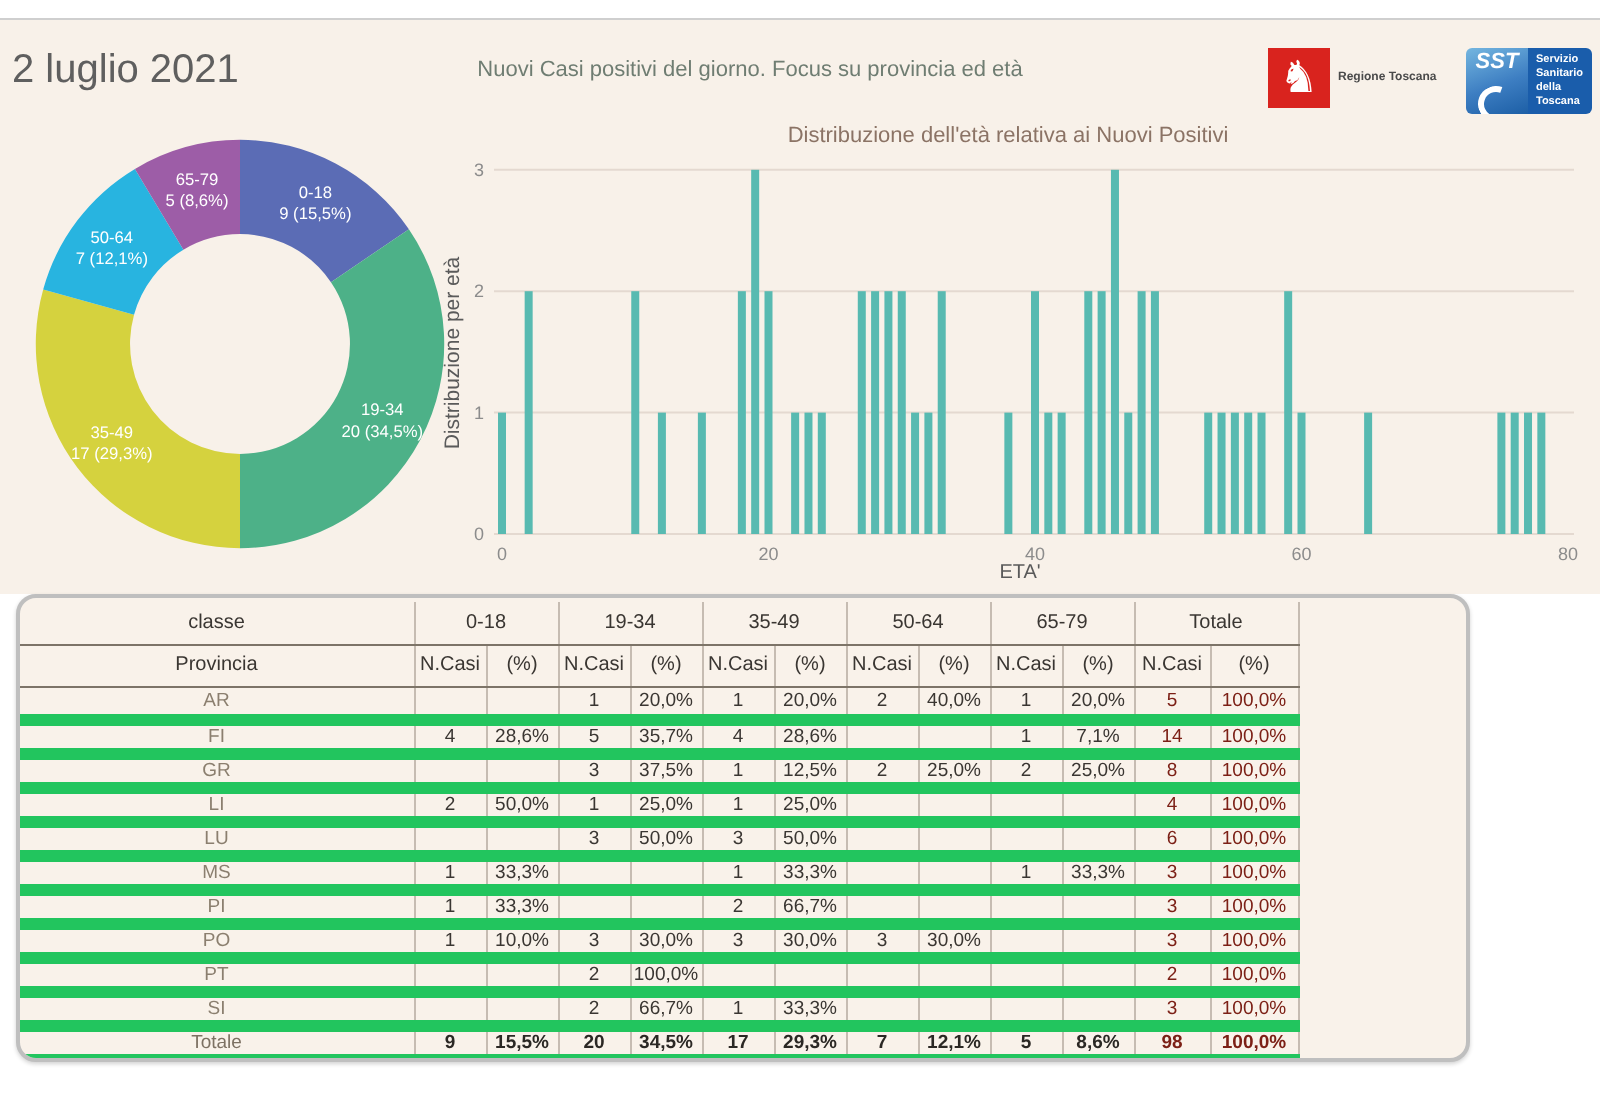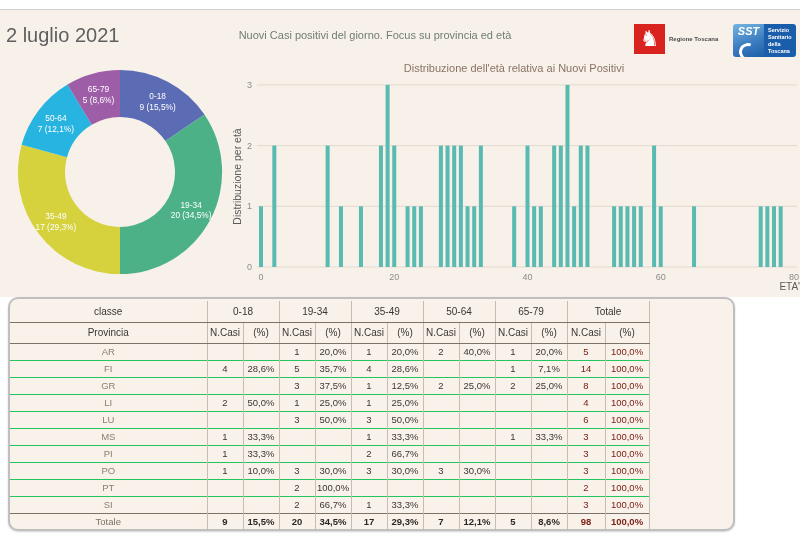--- a/index.html
+++ b/index.html
@@ -18,36 +18,36 @@
 
   .logo-sst { position:absolute; left:733px; top:24px; display:flex;border-radius:12px; }
   .sst-a { width:31px; height:33px; background:linear-gradient(160deg,#74b6e0 0%,#3d7ec2 55%,#1d5fa6 100%); border-radius:3px 0 0 3px; position:relative; overflow:hidden; }
   .sst-a .abbr { position:absolute; top:1px; left:0; width:100%; text-align:center; color:#ffffff; font-style:italic; font-weight:bold; font-size:11px; }
   .sst-a .swoosh { position:absolute; left:6px; bottom:-4px; width:18px; height:18px; border:3px solid #ffffff; border-radius:50%; border-color:#ffffff transparent transparent #ffffff; transform:rotate(-25deg); }
   .sst-b { width:32px; height:33px; background:#1a5dab; border-radius:0 3px 3px 0; color:#ffffff; font-size:5.5px; font-weight:bold; padding:3px 0 0 4px; line-height:1.28; }
 
   .donut-wrap { position:absolute; left:12px; top:64px; width:216px; height:216px; }
   .donut-label { fill:#ffffff; font-size:8.5px; text-anchor:middle; font-family:"Liberation Sans", sans-serif; }
 
-  .barchart-wrap { position:absolute; left:228px; top:58px; width:572px; height:235px; }
+  .barchart-wrap { position:absolute; left:218px; top:58px; width:572px; height:235px; }
   .barchart-title { position:absolute; left:0; top:4px; width:572px; text-align:center; font-size:11px; color:#8b7365; }
   .y-axis-title { position:absolute; left:-61px; top:112px; width:140px; height:13px; text-align:center; font-size:10.5px; color:#5a5a5a; transform:rotate(-90deg); }
   .bars-svg { position:absolute; left:12px; top:18px; }
-  .x-axis-title { position:absolute; left:12px; top:223px; width:560px; text-align:right; font-size:10px; color:#5a5a5a; }
+  .x-axis-title { position:absolute; left:12px; top:223px; width:560px; text-align:center; font-size:10px; color:#5a5a5a; }
   .tick { fill:#8c8c8c; font-size:9px; font-family:"Liberation Sans", sans-serif; }
 
   .table-card { position:absolute; left:8px; top:297px; width:727px; height:234px; background:#f9f2ea; border:2px solid #bfbfbf; border-radius:10px; box-shadow:0 1px 2px rgba(0,0,0,.18); padding:2px 0 0 0; overflow:hidden; }
   table.ptable { border-collapse:collapse; table-layout:fixed; font-size:9.5px; color:#3a3632; }
   .ptable th, .ptable td { border-left:1px solid #c6bcb2; height:17px; text-align:center; padding:0; font-weight:normal; overflow:hidden; white-space:nowrap; }
   .ptable tr > :first-child { border-left:none; }
   .ptable tr > :last-child { border-right:1px solid #c6bcb2; }
   .ptable thead tr { height:21px; }
   .ptable thead th { font-size:10px; color:#3a3632; }
   .ptable thead tr th { border-bottom:1px solid #7d7468; }
-  .ptable tbody tr { border-bottom:1px solid #22c55e; }
+  .ptable tbody tr { border-bottom:6px solid #22c55e; }
   .prov { color:#8b7f6f; }
   .tot-col { color:#7c2016; font-weight:bold; }
   .total-row td, .total-row th { font-weight:bold; color:#2b2824; border-top:1px solid #7d7468; }
   .total-row .prov { font-weight:normal; color:#7d7163; }
   .total-row .tot-col { color:#7c2016; }
 </style>
 </head>
 <body>
 
 <div class="canvas">

